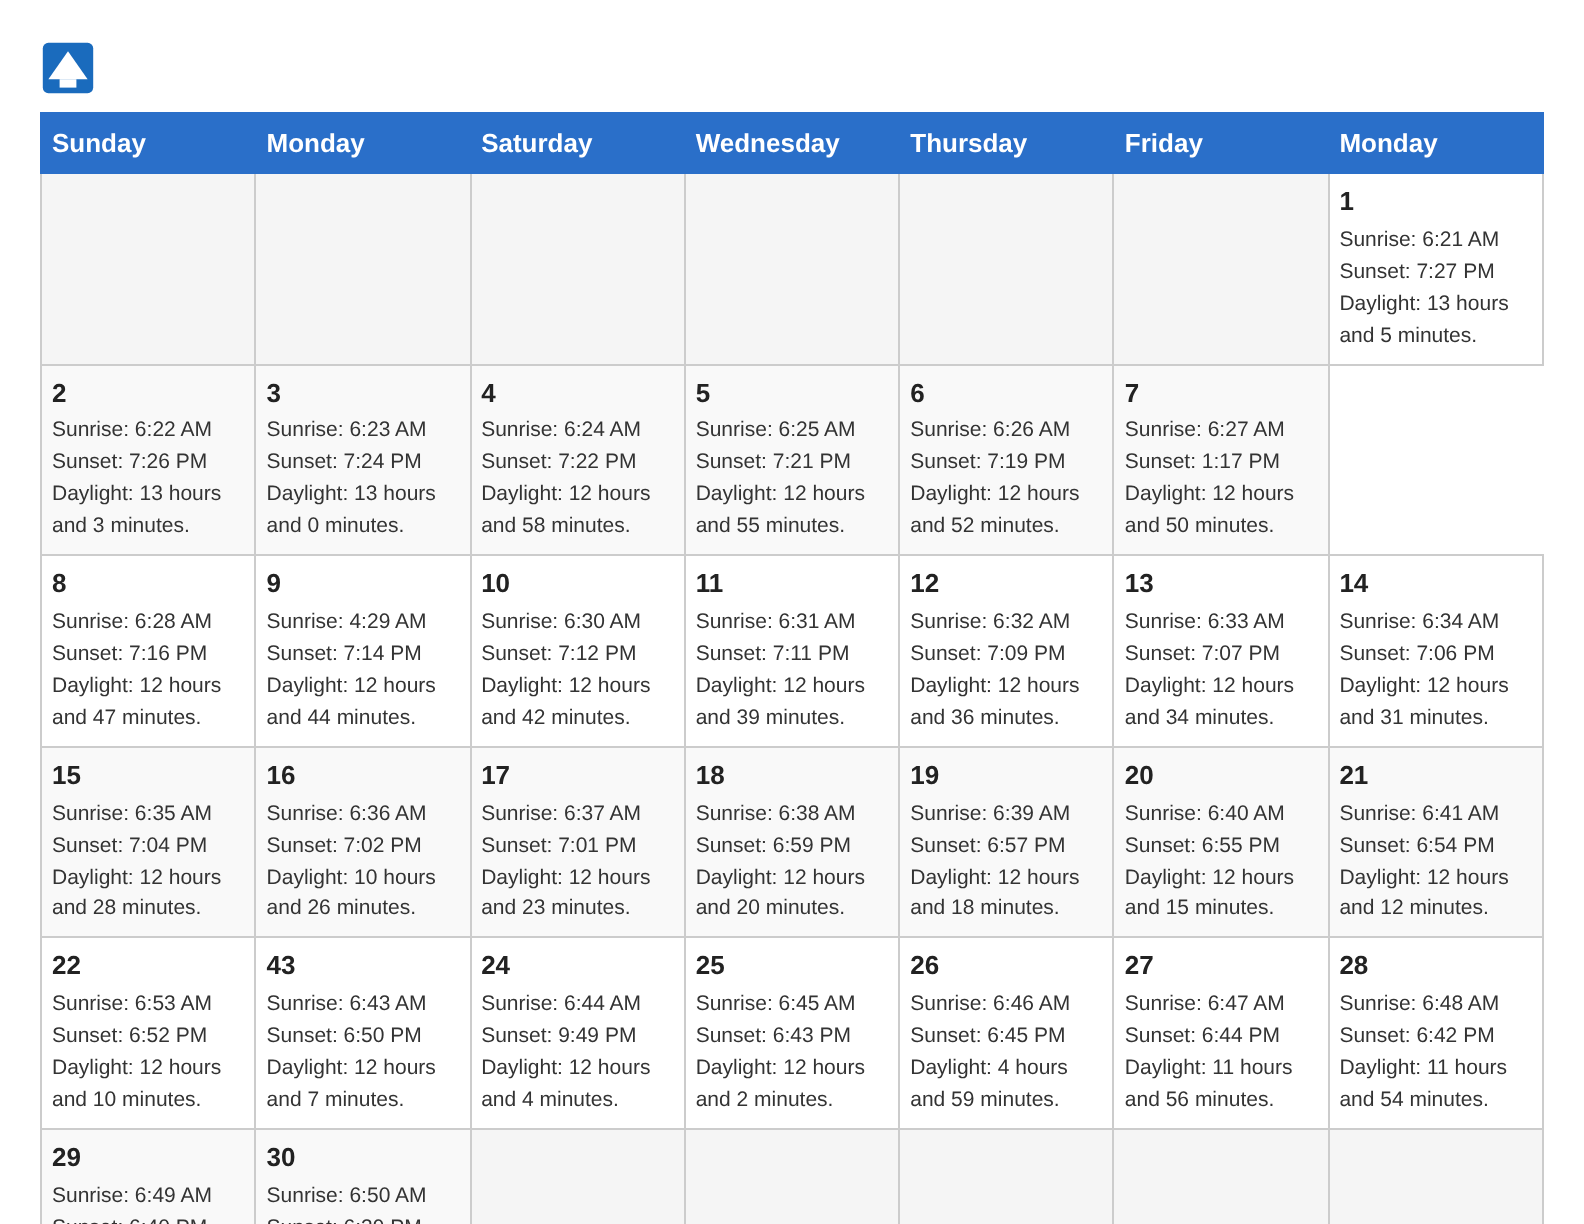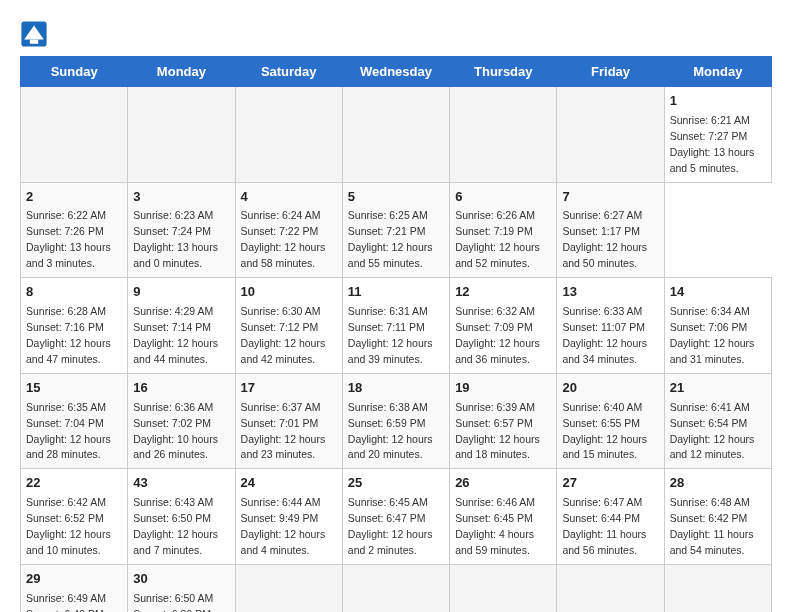--- a/index.html
+++ b/index.html
@@ -49,21 +49,21 @@
     }
     table {
       width: 100%;
       border-collapse: collapse;
       font-size: 11px;
     }
     thead th {
       background-color: #2a6fc9;
       color: #fff;
       padding: 7px 5px;
-      text-align: center;
+      text-align: left;
       font-size: 13px;
       font-weight: bold;
       border: 1px solid #2a6fc9;
     }
     tbody td {
       border: 1px solid #ccc;
       vertical-align: top;
       padding: 5px 5px;
       width: calc(100% / 7);
       min-height: 75px;
@@ -202,21 +202,21 @@
       </td>
         <td>
         <span class="day-num">12</span>
         <span class="day-info">Sunrise: 6:32 AM</span><br>
         <span class="day-info">Sunset: 7:09 PM</span><br>
         <span class="day-info">Daylight: 12 hours and 36 minutes.</span>
       </td>
         <td>
         <span class="day-num">13</span>
         <span class="day-info">Sunrise: 6:33 AM</span><br>
-        <span class="day-info">Sunset: 11:07 PM</span><br>
+        <span class="day-info">Sunset: 7:07 PM</span><br>
         <span class="day-info">Daylight: 12 hours and 34 minutes.</span>
       </td>
         <td>
         <span class="day-num">14</span>
         <span class="day-info">Sunrise: 6:34 AM</span><br>
         <span class="day-info">Sunset: 7:06 PM</span><br>
         <span class="day-info">Daylight: 12 hours and 31 minutes.</span>
       </td>
       </tr>
       <tr>
@@ -259,40 +259,40 @@
         <td>
         <span class="day-num">21</span>
         <span class="day-info">Sunrise: 6:41 AM</span><br>
         <span class="day-info">Sunset: 6:54 PM</span><br>
         <span class="day-info">Daylight: 12 hours and 12 minutes.</span>
       </td>
       </tr>
       <tr>
         <td>
         <span class="day-num">22</span>
-        <span class="day-info">Sunrise: 6:42 AM</span><br>
+        <span class="day-info">Sunrise: 6:53 AM</span><br>
         <span class="day-info">Sunset: 6:52 PM</span><br>
         <span class="day-info">Daylight: 12 hours and 10 minutes.</span>
       </td>
         <td>
         <span class="day-num">43</span>
         <span class="day-info">Sunrise: 6:43 AM</span><br>
         <span class="day-info">Sunset: 6:50 PM</span><br>
         <span class="day-info">Daylight: 12 hours and 7 minutes.</span>
       </td>
         <td>
         <span class="day-num">24</span>
         <span class="day-info">Sunrise: 6:44 AM</span><br>
         <span class="day-info">Sunset: 9:49 PM</span><br>
         <span class="day-info">Daylight: 12 hours and 4 minutes.</span>
       </td>
         <td>
         <span class="day-num">25</span>
         <span class="day-info">Sunrise: 6:45 AM</span><br>
-        <span class="day-info">Sunset: 6:47 PM</span><br>
+        <span class="day-info">Sunset: 6:43 PM</span><br>
         <span class="day-info">Daylight: 12 hours and 2 minutes.</span>
       </td>
         <td>
         <span class="day-num">26</span>
         <span class="day-info">Sunrise: 6:46 AM</span><br>
         <span class="day-info">Sunset: 6:45 PM</span><br>
         <span class="day-info">Daylight: 4 hours and 59 minutes.</span>
       </td>
         <td>
         <span class="day-num">27</span>

